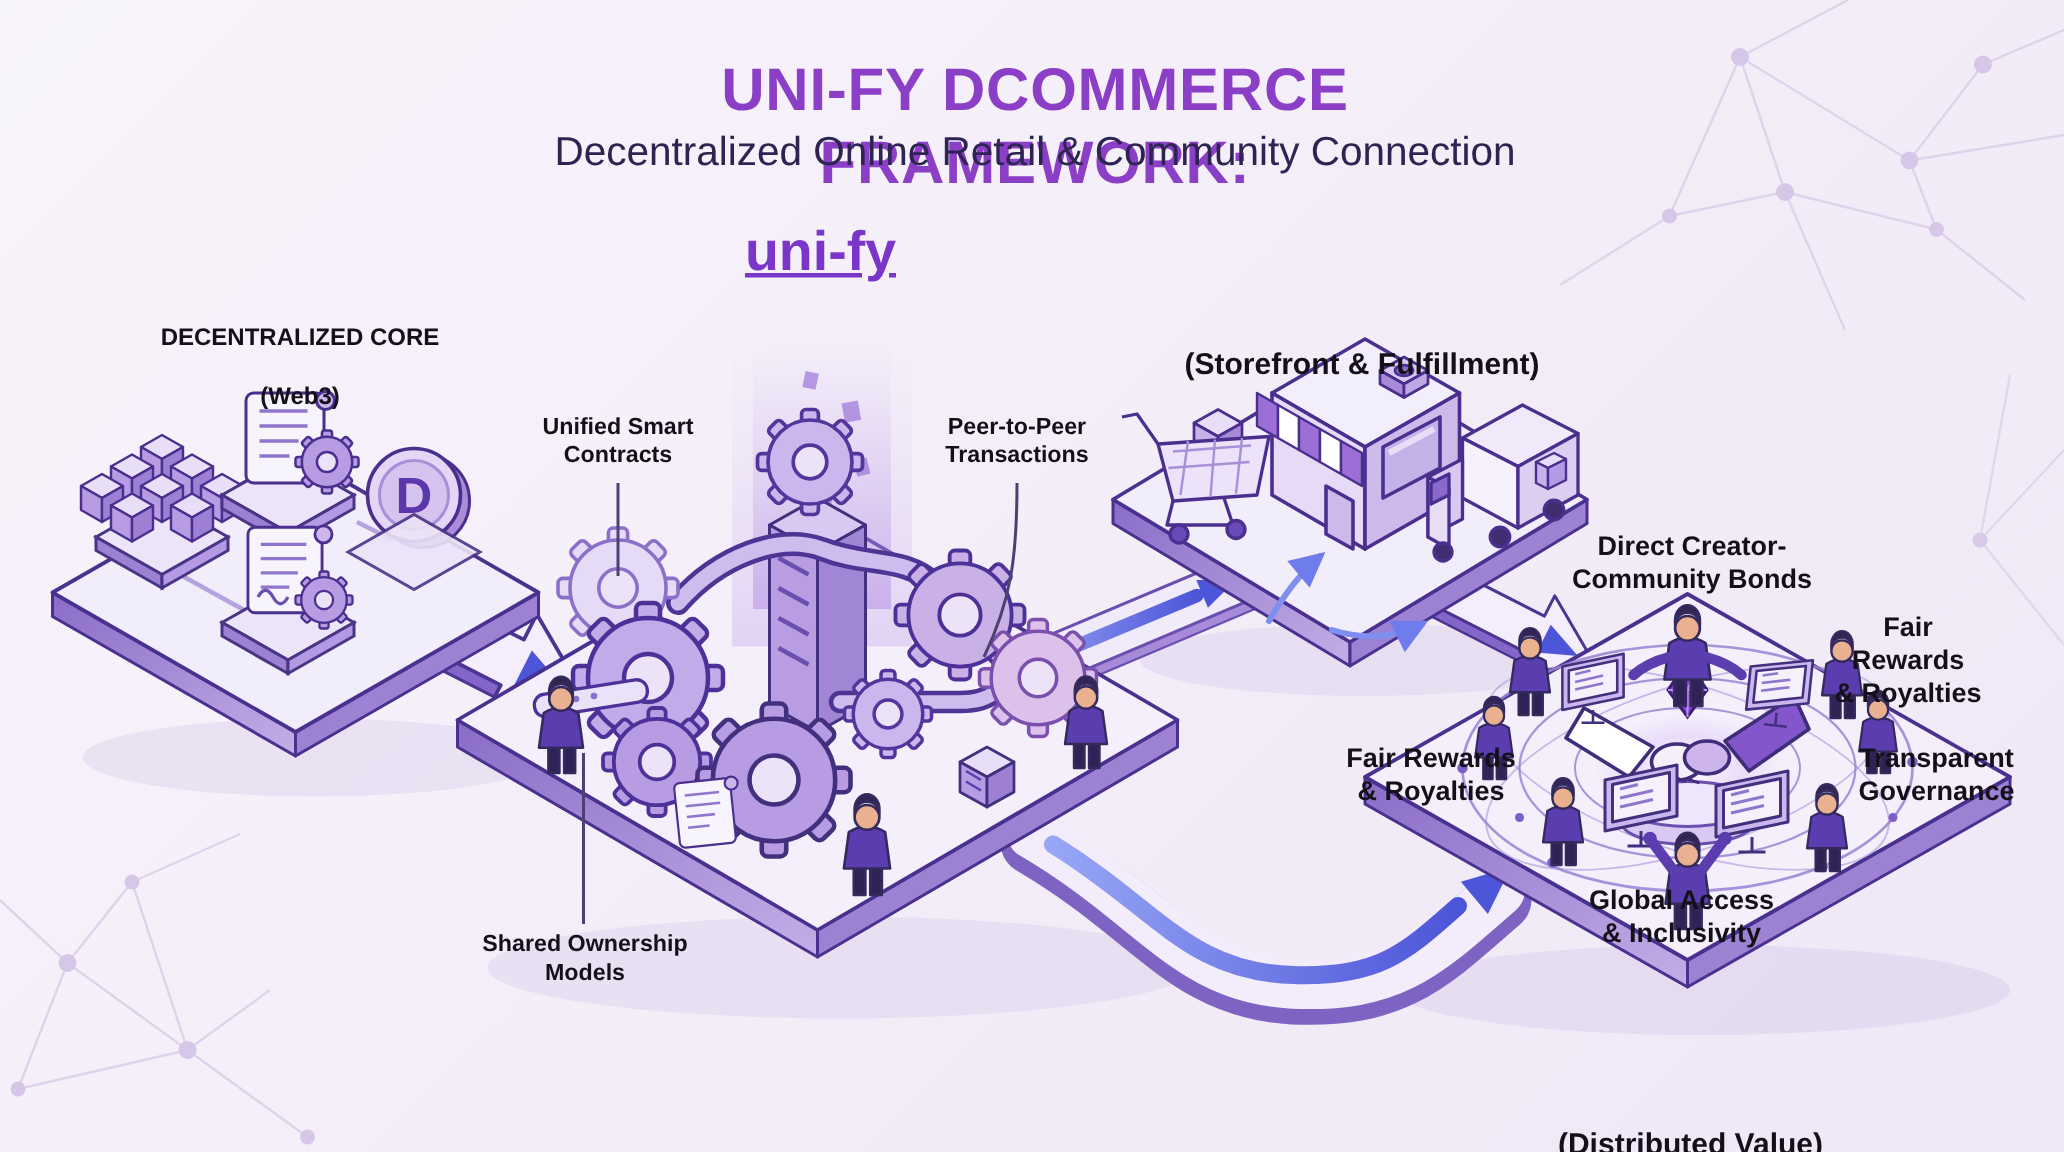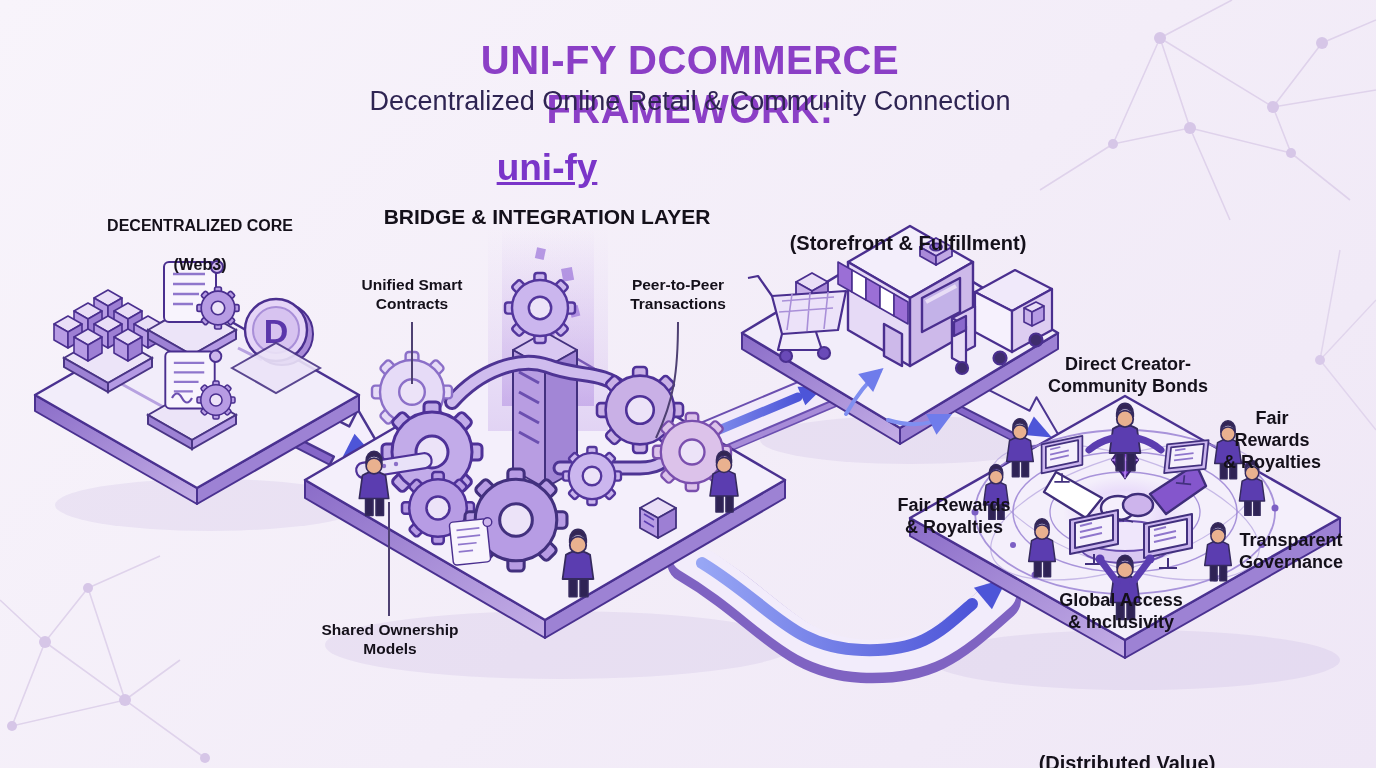--- a/index.html
+++ b/index.html
@@ -24,21 +24,21 @@
   .commerce-title{top:158px;left:908px;width:340px;font-size:20px;}
   .community-title{top:678px;left:1127px;width:400px;font-size:20px;}
   .callout{font-size:15.5px;font-weight:700;}
   .callout-unified{top:276px;left:412px;}
   .callout-p2p{top:276px;left:678px;}
   .callout-shared{top:621px;left:390px;}
   .clabel{font-size:18px;font-weight:700;}
   .cl-bonds{top:354px;left:1128px;}
   .cl-fair-right{top:408px;left:1272px;}
   .cl-fair-left{top:495px;left:954px;}
-  .cl-transparent{top:495px;left:1291px;margin-top:35px;}
+  .cl-transparent{top:495px;left:1291px;}
   .cl-global{top:590px;left:1121px;}
 </style>
 </head>
 <body>
 
 <div class="canvas">
 
 <svg class="scene" width="1376" height="768" viewBox="0 0 1376 768">
   <defs>
     <linearGradient id="blueGrad" x1="0" y1="0" x2="1" y2="0">
@@ -395,21 +395,20 @@
 
 <div class="lbl hdr-title">UNI-FY DCOMMERCE FRAMEWORK:</div>
 <div class="lbl hdr-sub">Decentralized Online Retail &amp; Community Connection</div>
 
 <div class="lbl sec-title core-title">
   <span>DECENTRALIZED CORE</span><br>
   <span>(Web3)</span>
 </div>
 
 <div class="lbl brand">uni-fy</div>
-<div class="lbl bridge-layer">BRIDGE &amp; INTEGRATION LAYER</div>
 
 <div class="lbl sec-title commerce-title">
   <br>
   <span>(Storefront &amp; Fulfillment)</span>
 </div>
 
 <div class="lbl sec-title community-title">
   <br>
   <span>(Distributed Value)</span>
 </div>

